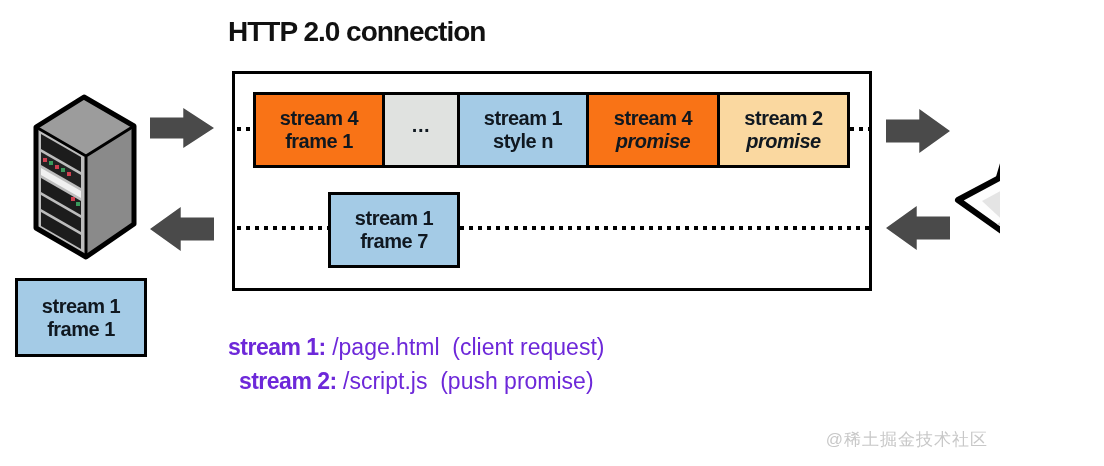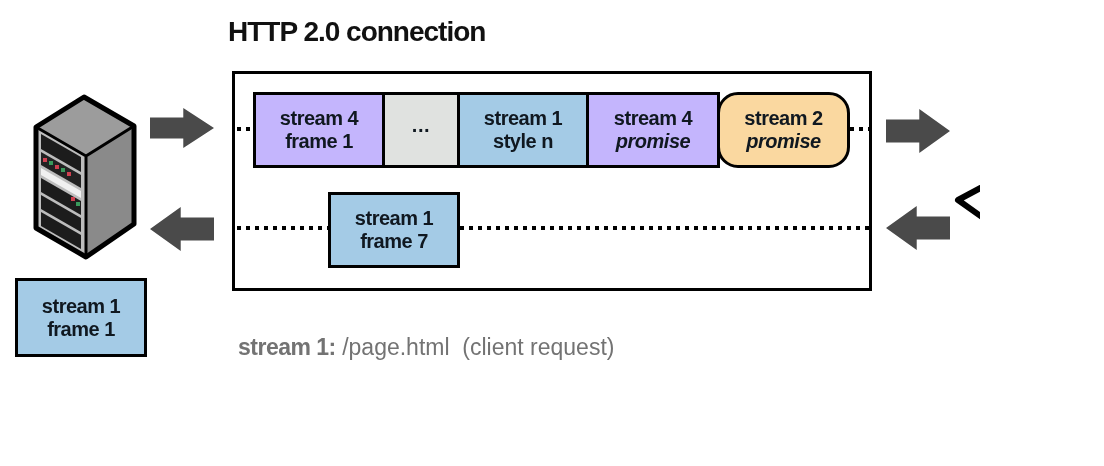--- a/index.html
+++ b/index.html
@@ -1,43 +1,43 @@
 <!DOCTYPE html>
 <html><head>
 <meta charset="utf-8">
 <style>
   html,body{margin:0;padding:0;background:#ffffff;}
   .stage{
     position:relative;width:980px;height:466px;background:#ffffff;
-    font-family:"Liberation Sans",sans-serif;color:#101820;overflow:hidden;
+    font-family:"Liberation Sans",sans-serif;color:#101820;overflow:hidden;padding-left:20px;
   }
   .abs{position:absolute;}
   
   .title{
     left:228px;top:16px;font-size:28px;font-weight:bold;letter-spacing:-1px;color:#111;
   }
   
   .bigbox{
     left:232px;top:71px;width:640px;height:220px;border:3px solid #000;background:#fff;
     box-sizing:border-box;
   }
   
   .strip{left:253px;top:92px;height:76px;display:flex;}
   .frame{
     box-sizing:border-box;border:3px solid #000;height:76px;
     display:flex;flex-direction:column;align-items:center;justify-content:center;
     font-size:20px;font-weight:600;letter-spacing:-0.5px;line-height:1.15;text-align:center;
   }
   .frame + .frame{margin-left:-3px;}
-  .frame-green{background:#c4b5fd;}
+  .frame-green{background:#f97316;}
   .frame-gray{background:#e0e2e0;}
   .frame-blue{background:#a4cbe6;}
   .frame-orange{background:#fad8a0;}
   .it{font-style:italic;}
-  .w1{width:132px;} .w2{width:78px;} .w3{width:132px;} .w4{width:134px;} .w5{width:133px;border-radius:21px;}
+  .w1{width:132px;} .w2{width:78px;} .w3{width:132px;} .w4{width:134px;} .w5{width:133px;}
   
   .framebox{
     box-sizing:border-box;border:3px solid #000;background:#a4cbe6;
     display:flex;flex-direction:column;align-items:center;justify-content:center;
     font-size:20px;font-weight:600;letter-spacing:-0.5px;line-height:1.15;text-align:center;
   }
   .frame2{left:328px;top:192px;width:132px;height:76px;}
   .clientframe{left:15px;top:278px;width:132px;height:79px;}
   
   .dots{
@@ -50,21 +50,21 @@
   .d2r{left:460px;top:226px;width:410px;}
   
   .arrow{background:#4a4a4a;}
   .arrow.right{clip-path:polygon(0% 24%,52% 24%,52% 0%,100% 50%,52% 100%,52% 76%,0% 76%);}
   .arrow.left{clip-path:polygon(100% 24%,48% 24%,48% 0%,0% 50%,48% 100%,48% 76%,100% 76%);}
   .a1{left:150px;top:108px;width:64px;height:40px;}
   .a2{left:150px;top:207px;width:64px;height:44px;}
   .a3{left:886px;top:109px;width:64px;height:44px;}
   .a4{left:886px;top:206px;width:64px;height:44px;}
   
-  .legend{left:238px;top:330px;font-size:23px;line-height:34px;color:#737373;text-align:center;}
+  .legend{left:228px;top:330px;font-size:23px;line-height:34px;color:#6d28d9;text-align:center;}
   .legend .row{white-space:pre;}
   .legend b{font-weight:bold;letter-spacing:-0.5px;}
   
   .server{left:28px;top:94px;width:112px;height:166px;}
   .laptop{left:945px;top:105px;width:152px;height:152px;}
   
   .watermark{right:12px;top:428px;font-size:17px;color:#c8c8c8;letter-spacing:1px;}
 </style>
 </head>
 <body>
@@ -146,16 +146,18 @@
     <polygon points="74,5 140,48 129,114 54,72" fill="#fdfdfd" stroke="#000" stroke-width="6" stroke-linejoin="round"></polygon>
     <polygon points="78,12 134,49 125,106 61,70" fill="#1766be"></polygon>
 
     <polygon points="13,95 58,71 133,112 82,144" fill="#fdfdfd" stroke="#000" stroke-width="6" stroke-linejoin="round"></polygon>
     <polygon points="37,96 63,82 119,112 77,133" fill="#e4e4e4"></polygon>
     <polygon points="52,119 66,111 82,120 67,129" fill="#d8d8d8"></polygon>
   </svg>
 
   <div class="abs legend">
     <div class="row"><b>stream 1:</b><span> /page.html  (client request)</span></div>
+    <div class="row"><b>stream 2:</b><span> /script.js  (push promise)</span></div>
   </div>
 
+  <div class="abs watermark">@稀土掘金技术社区</div>
 
 </div>
 
 </body></html>

